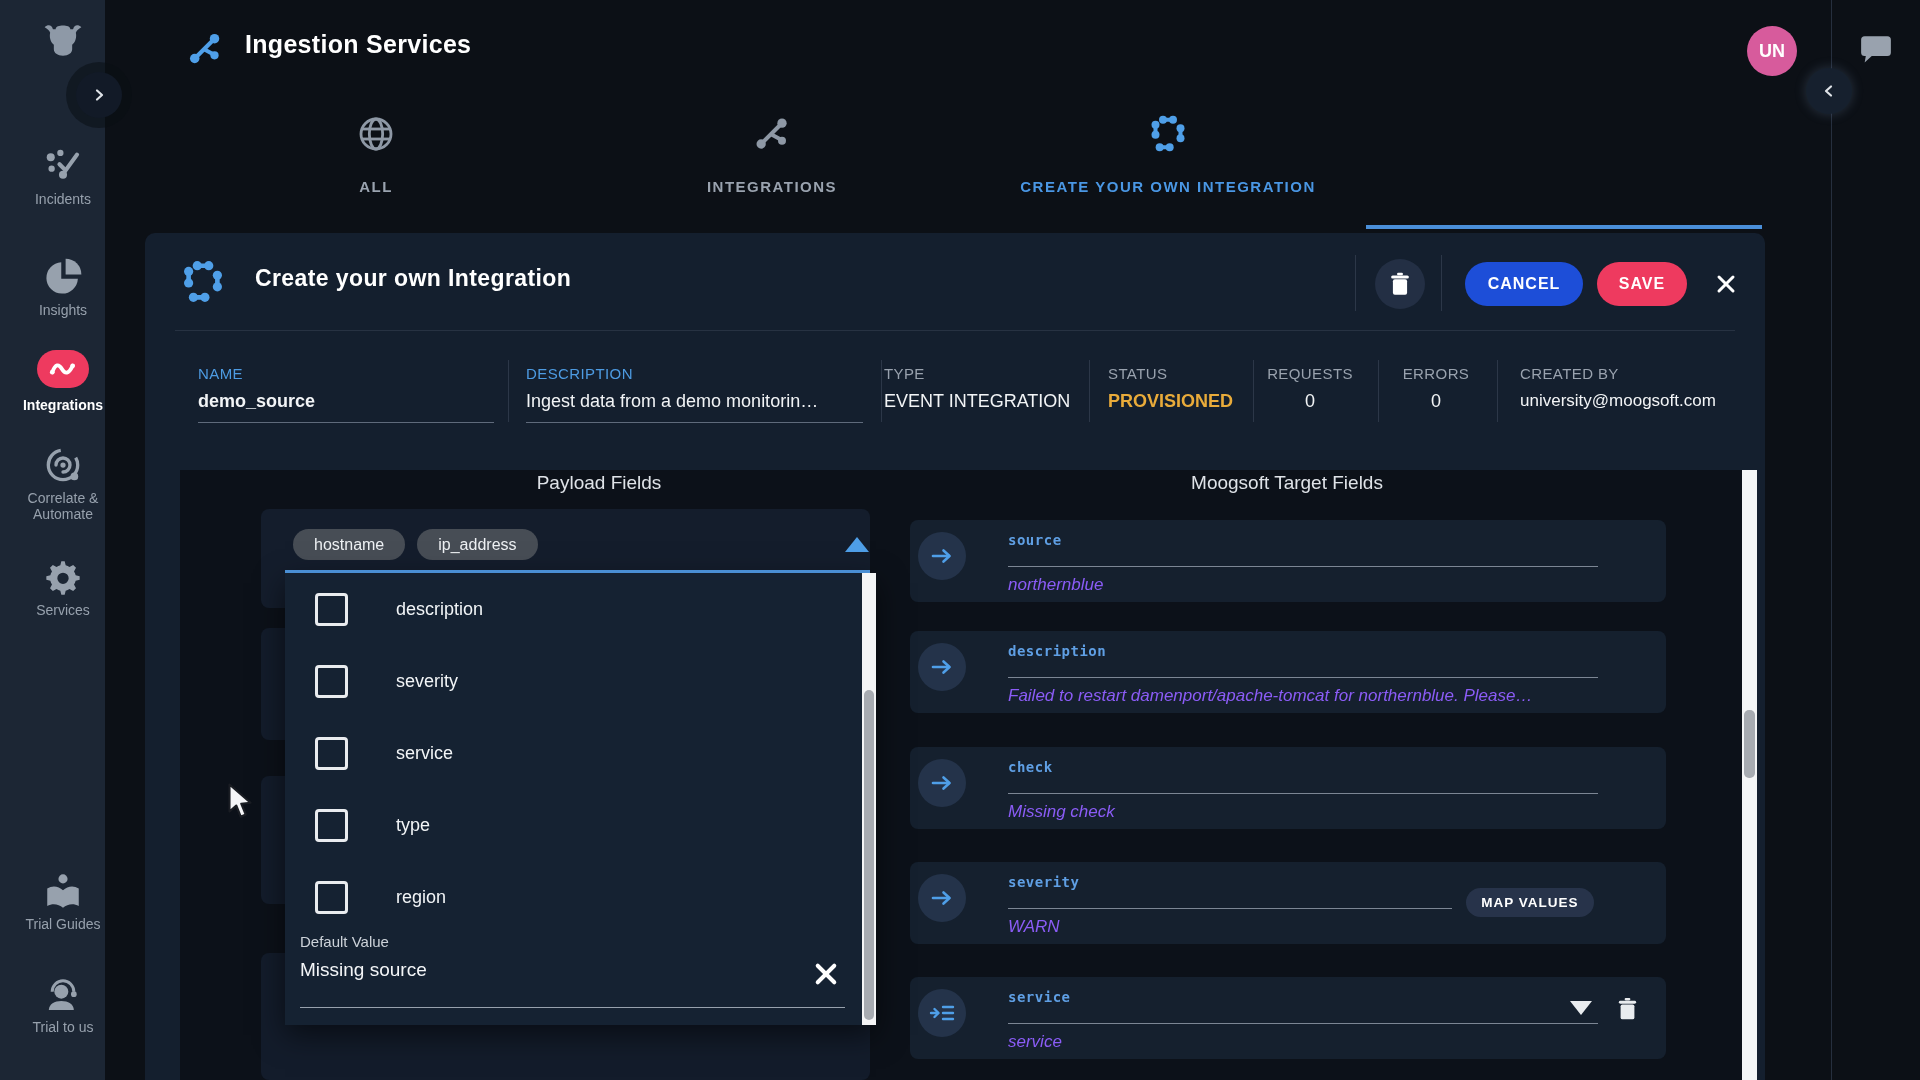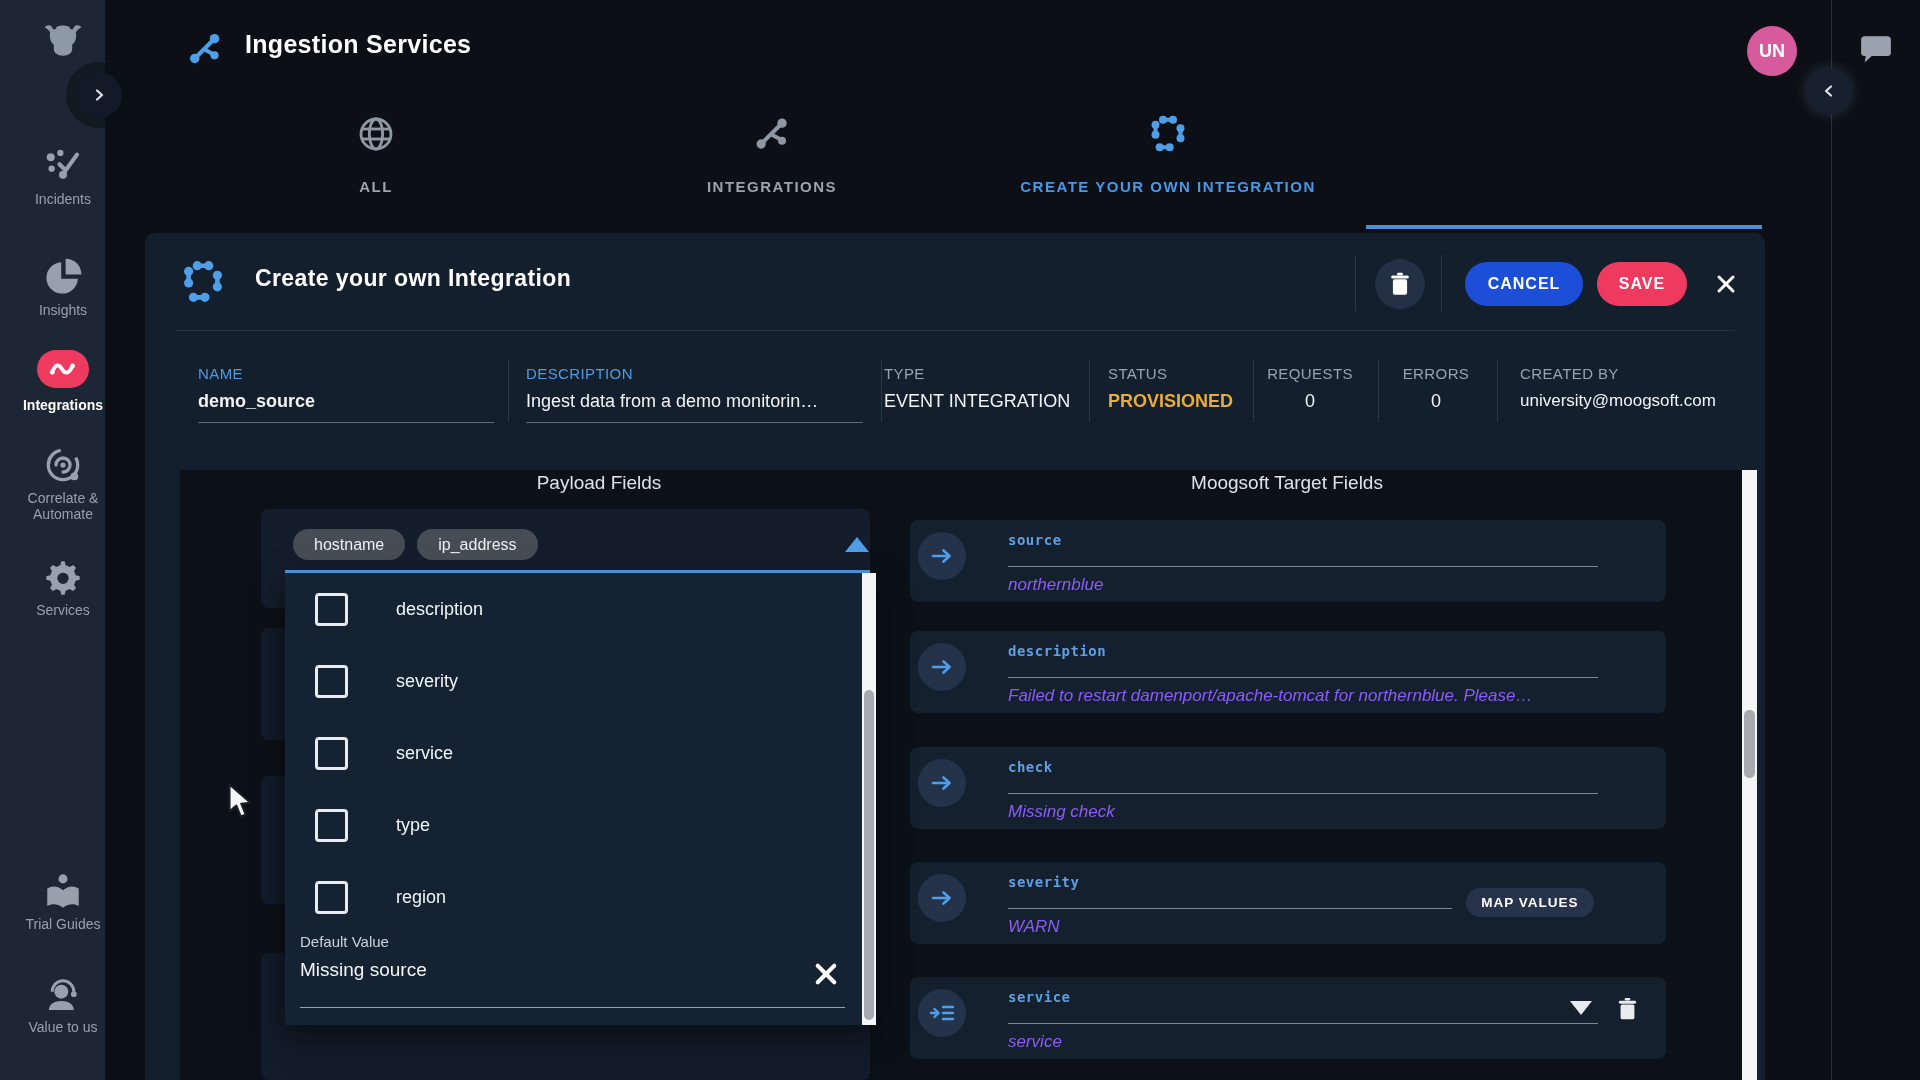--- a/index.html
+++ b/index.html
@@ -174,21 +174,21 @@
       <div class="side-label">Trial Guides</div>
     </div>
 
     <div class="side-item" style="top:975px;">
       <svg width="40" height="40" viewBox="0 0 24 24">
         <circle cx="11" cy="10" r="4.2" fill="#97a1ad"></circle>
         <path fill="#97a1ad" d="M3.5 21 C3.5 17.5 7 15.6 11 15.6 C15 15.6 18.5 17.5 18.5 21 Z"></path>
         <path d="M5.5 10 a6.5 6.5 0 0 1 13 0" stroke="#97a1ad" stroke-width="1.8" fill="none"></path>
         <circle cx="18.5" cy="11.5" r="1.7" fill="#97a1ad"></circle>
       </svg>
-      <div class="side-label">Value to us</div>
+      <div class="side-label">Trial to us</div>
     </div>
   </div>
 
   <div class="expand-btn">
     <svg width="14" height="14" viewBox="0 0 14 14">
       <path d="M5 2.5 L10 7 L5 11.5" stroke="#dfe3e8" stroke-width="2.2" fill="none" stroke-linecap="round" stroke-linejoin="round"></path>
     </svg>
   </div>
 
   <div class="app-title-icon">

